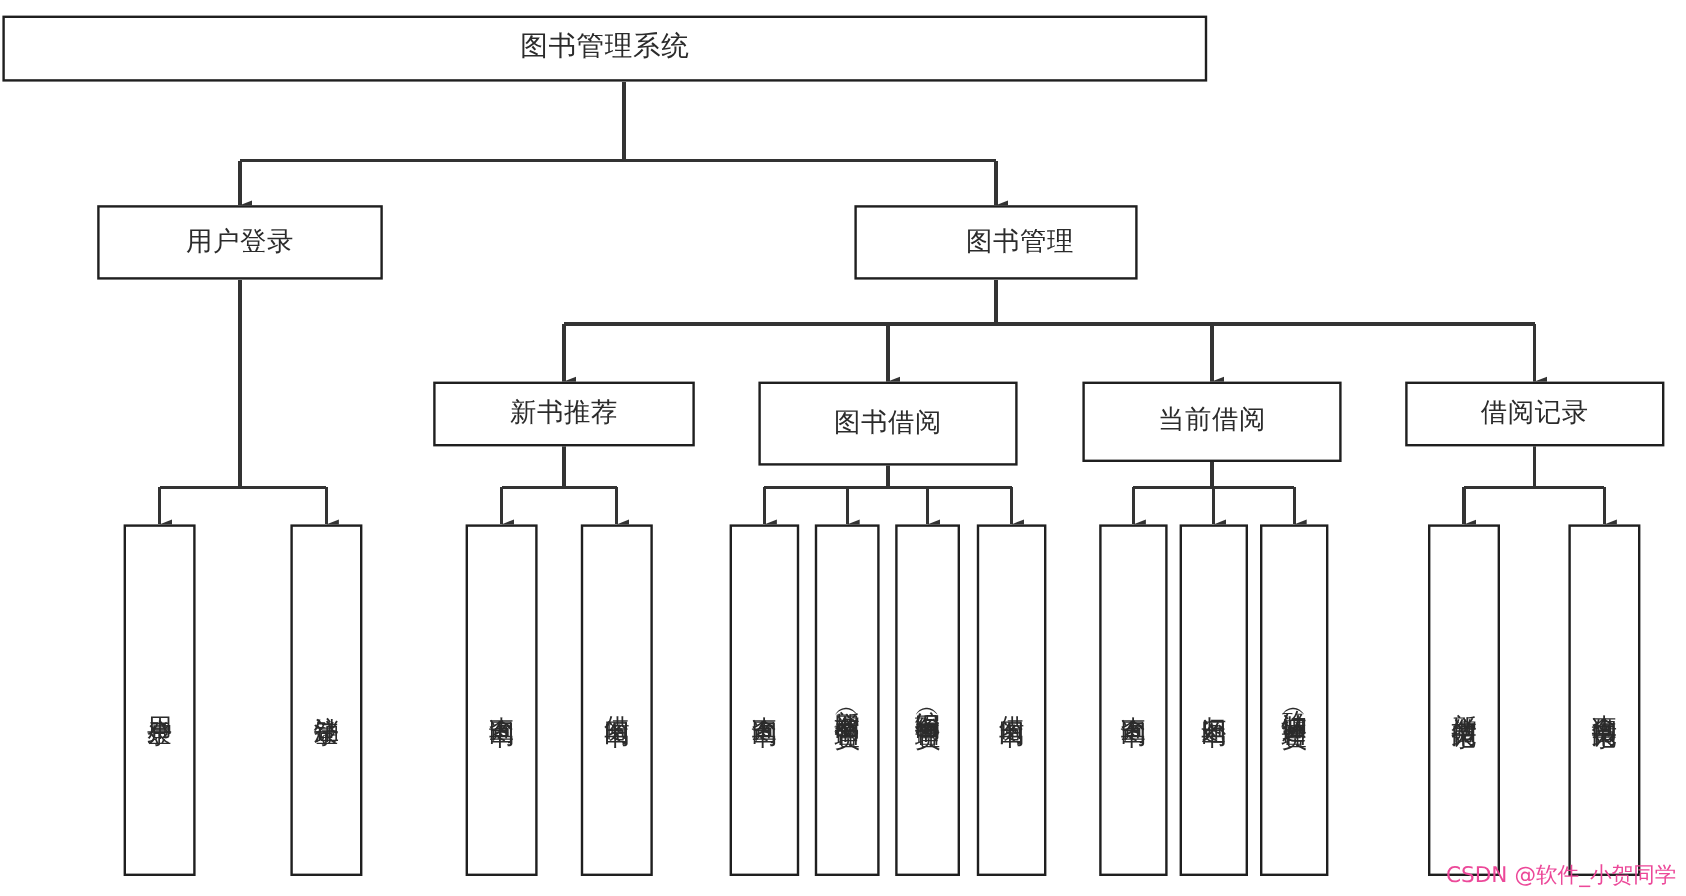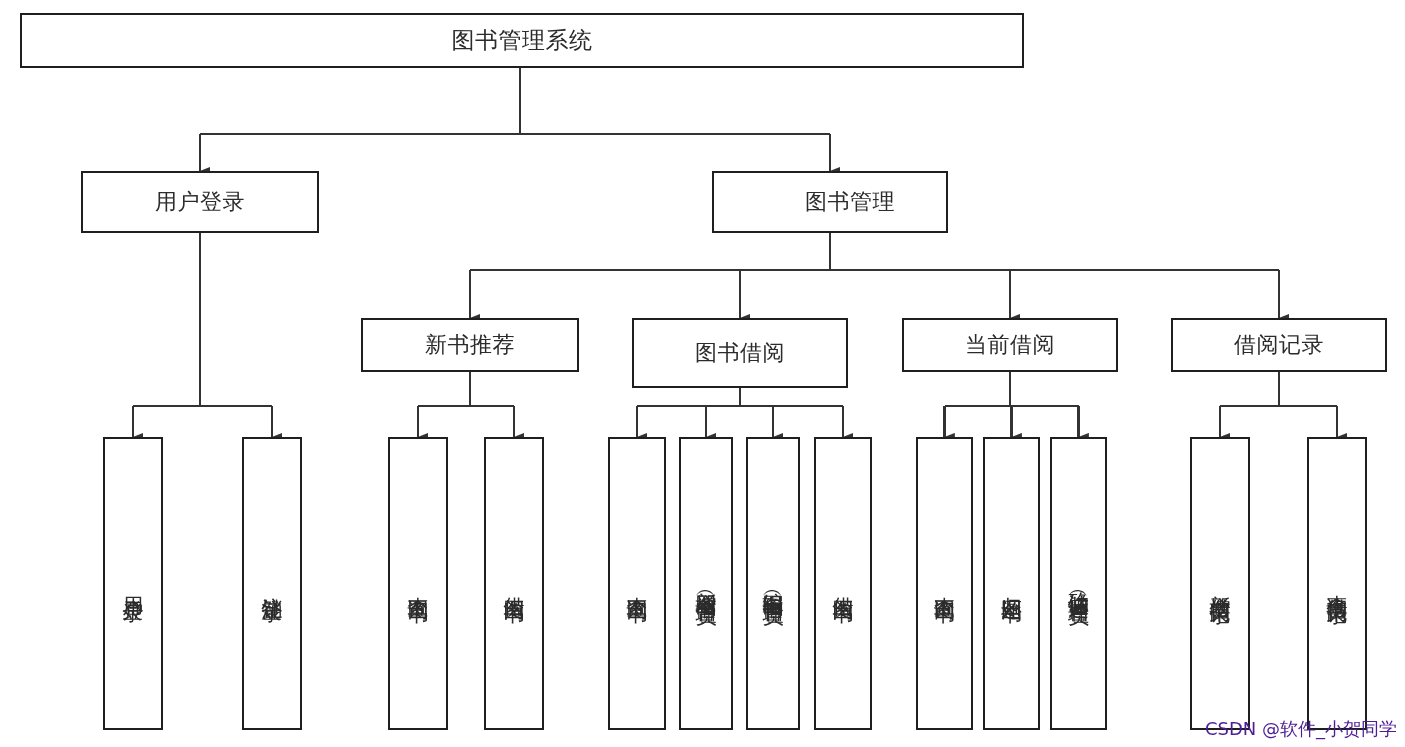--- a/index.html
+++ b/index.html
@@ -61,21 +61,21 @@
     top: 0;
     width: 1405px;
     height: 747px;
     pointer-events: none;
   }
   .watermark {
     position: absolute;
     right: 8px;
     bottom: 6px;
     font-size: 18px;
-    color: #4c1d95;
+    color: #ec4899;
     white-space: nowrap;
     font-family: "DejaVu Sans", "Liberation Sans", sans-serif;
   }
 </style>
 </head>
 <body>
 
 <div id="diagram-root">
 
   <svg class="connectors" viewBox="0 0 1405 747" xmlns="http://www.w3.org/2000/svg">
@@ -115,36 +115,36 @@
         <line x1="1011.5" y1="406" x2="1011.5" y2="437" stroke="#333333" stroke-width="2.6" shape-rendering="crispEdges" marker-end="url(#arrowhead)"></line>
         <line x1="1078.5" y1="406" x2="1078.5" y2="437" stroke="#333333" stroke-width="2.6" shape-rendering="crispEdges" marker-end="url(#arrowhead)"></line>
         <line x1="1279" y1="372" x2="1279" y2="406" stroke="#333333" stroke-width="2.6" shape-rendering="crispEdges"></line>
         <line x1="1220" y1="406" x2="1337" y2="406" stroke="#333333" stroke-width="2.6" shape-rendering="crispEdges"></line>
         <line x1="1220" y1="406" x2="1220" y2="437" stroke="#333333" stroke-width="2.6" shape-rendering="crispEdges" marker-end="url(#arrowhead)"></line>
         <line x1="1337" y1="406" x2="1337" y2="437" stroke="#333333" stroke-width="2.6" shape-rendering="crispEdges" marker-end="url(#arrowhead)"></line>
       </g>
   </svg>
 
   <div id="node-layer">
-      <div class="node-box horizontal root" style="left: 20px; top: 13px; width: 1004px; height: 55px;">
+      <div class="node-box horizontal root" style="left: 2px; top: 13px; width: 1004px; height: 55px; font-family: Liberation Mono, monospace;">
         <span class="node-label">图书管理系统</span>
       </div>
       <div class="node-box horizontal" style="left: 81px; top: 171px; width: 238px; height: 62px;">
         <span class="node-label">用户登录</span>
       </div>
       <div class="node-box horizontal" style="left: 712px; top: 171px; width: 236px; height: 62px; padding-left: 40px;">
         <span class="node-label">图书管理</span>
       </div>
       <div class="node-box horizontal" style="left: 361px; top: 318px; width: 218px; height: 54px;">
         <span class="node-label">新书推荐</span>
       </div>
       <div class="node-box horizontal" style="left: 632px; top: 318px; width: 216px; height: 70px;">
         <span class="node-label">图书借阅</span>
       </div>
-      <div class="node-box horizontal" style="left: 902px; top: 318px; width: 216px; height: 54px;">
+      <div class="node-box horizontal" style="left: 902px; top: 318px; width: 216px; height: 67px;">
         <span class="node-label">当前借阅</span>
       </div>
       <div class="node-box horizontal" style="left: 1171px; top: 318px; width: 216px; height: 54px;">
         <span class="node-label">借阅记录</span>
       </div>
       <div class="node-box vertical" style="left: 103px; top: 437px; width: 60px; height: 293px;">
         <span class="node-label">用户登录</span>
       </div>
       <div class="node-box vertical" style="left: 242px; top: 437px; width: 60px; height: 293px;">
         <span class="node-label">注销登录</span>

